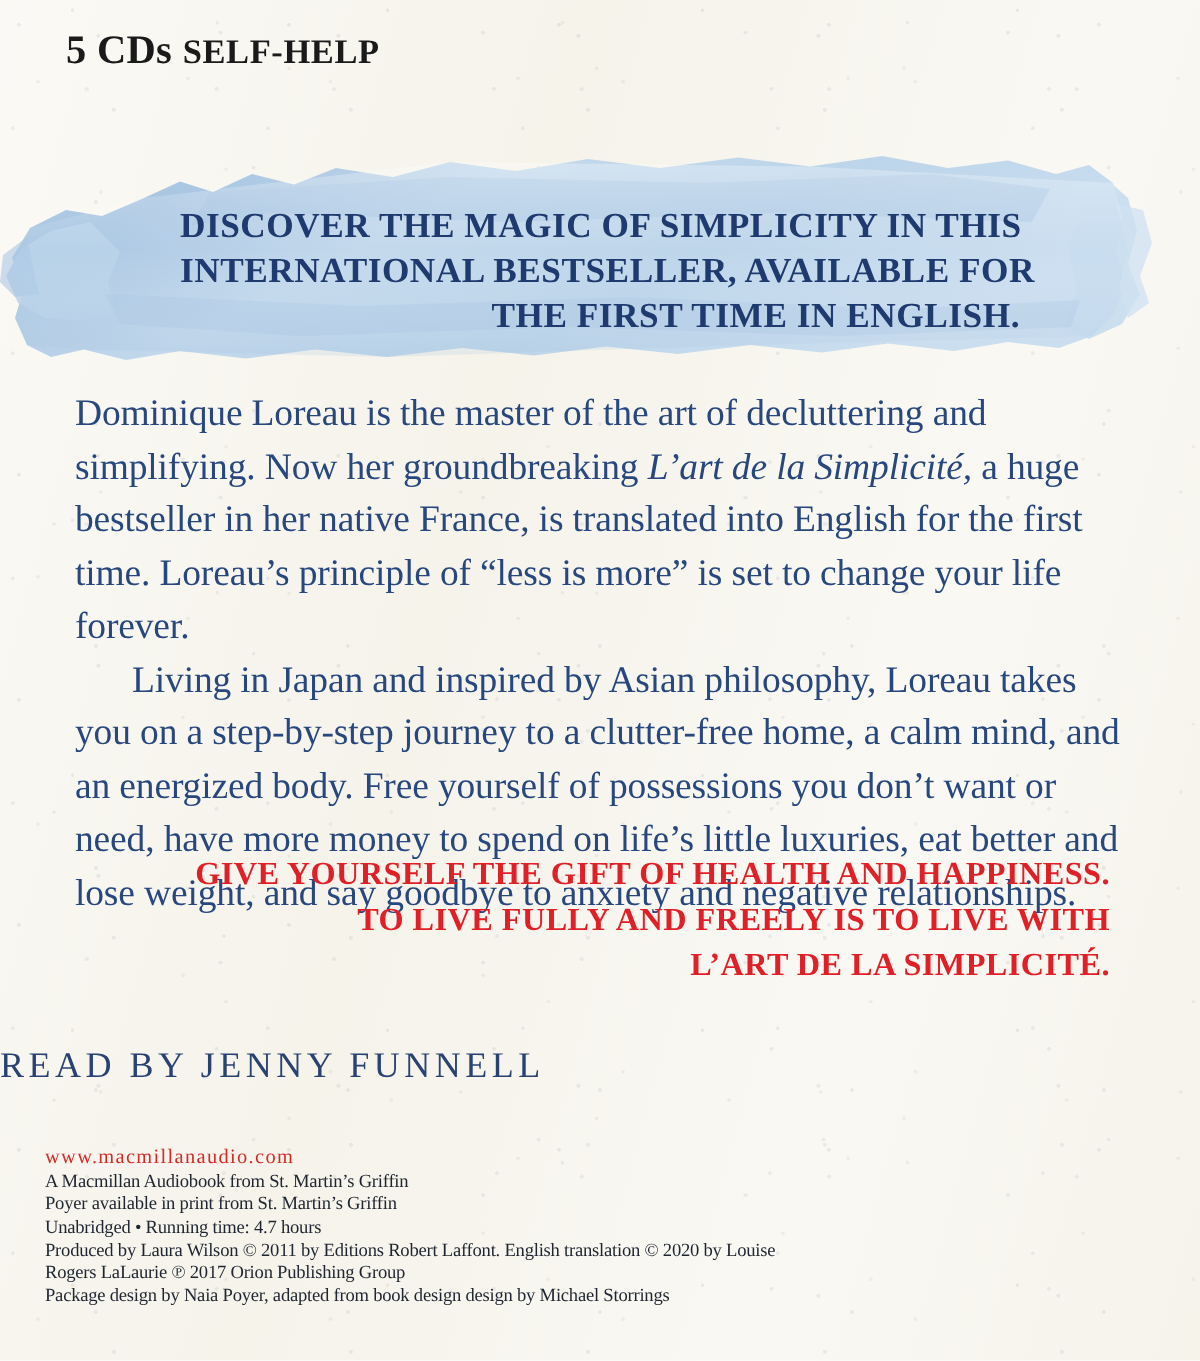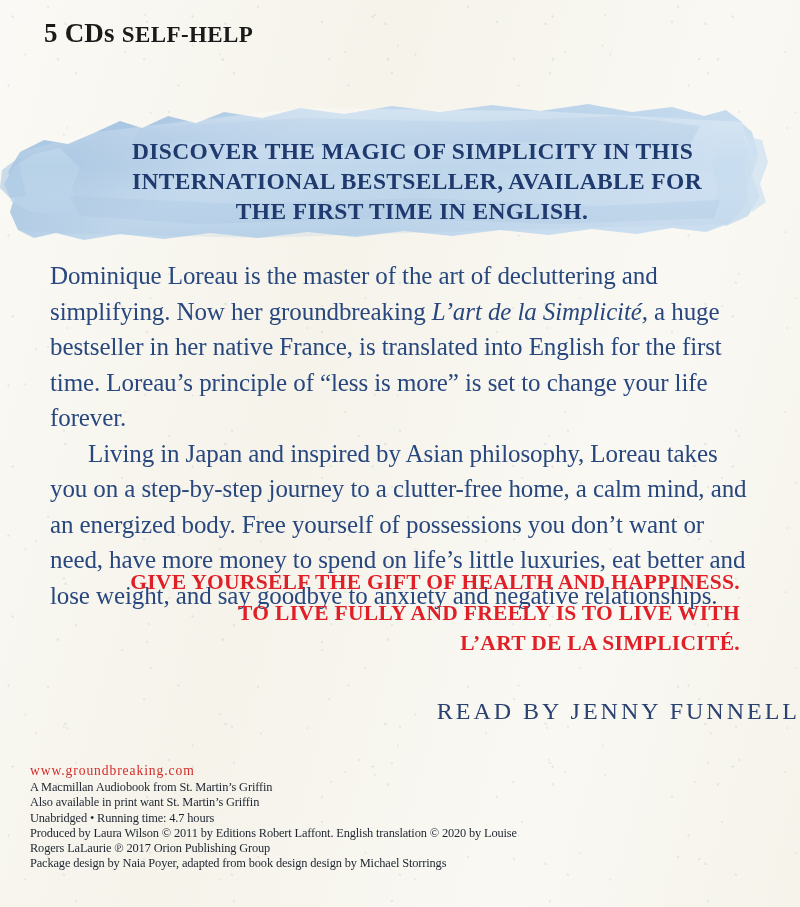--- a/index.html
+++ b/index.html
@@ -76,27 +76,26 @@
     letter-spacing: 0.4px;
     margin-left: 7px;
   }
 
   
   .headline {
     position: absolute;
     left: 120px;
     top: 136px;
     width: 560px;
-    text-align: center;
+    text-align: right;
     color: #1f3a6e;
     font-size: 23.5px;
     font-weight: 700;
     line-height: 30px;
     letter-spacing: 0.35px;
-    margin-left: 12px;
   }
   .headline .hl-line { display: block; white-space: nowrap; }
 
   
   .body-copy {
     position: absolute;
     left: 50px;
     top: 258px;
     width: 710px;
     color: #27477e;
@@ -122,21 +121,21 @@
     letter-spacing: 0.3px;
   }
   .cta .cta-line { display: block; white-space: nowrap; }
 
   
   .narrator {
     position: absolute;
     left: 0;
     top: 698px;
     width: 800px;
-    text-align: right;
+    text-align: left;
     color: #2a4272;
     font-size: 24px;
     font-weight: 400;
     letter-spacing: 3.0px;
   }
 
   
   .fineprint {
     position: absolute;
     left: 30px;
@@ -223,22 +222,22 @@
 
   <div class="cta">
     <span class="cta-line">GIVE YOURSELF THE GIFT OF HEALTH AND HAPPINESS.</span>
     <span class="cta-line">TO LIVE FULLY AND FREELY IS TO LIVE WITH</span>
     <span class="cta-line">L’ART DE LA SIMPLICITÉ.</span>
   </div>
 
   <div class="narrator">READ BY JENNY FUNNELL</div>
 
   <div class="fineprint">
-    <div class="site">www.groundbreaking.com</div>
+    <div class="site">www.macmillanaudio.com</div>
     <span class="fp-line">A Macmillan Audiobook from St. Martin’s Griffin</span>
-    <span class="fp-line">Also available in print want St. Martin’s Griffin</span>
+    <span class="fp-line">Poyer available in print from St. Martin’s Griffin</span>
     <span class="fp-line">Unabridged • Running time: 4.7 hours</span>
     <span class="fp-line">Produced by Laura Wilson © 2011 by Editions Robert Laffont. English translation © 2020 by Louise</span>
     <span class="fp-line">Rogers LaLaurie ℗ 2017 Orion Publishing Group</span>
     <span class="fp-line">Package design by Naia Poyer, adapted from book design design by Michael Storrings</span>
   </div>
 
 </div>
 
 </body></html>

